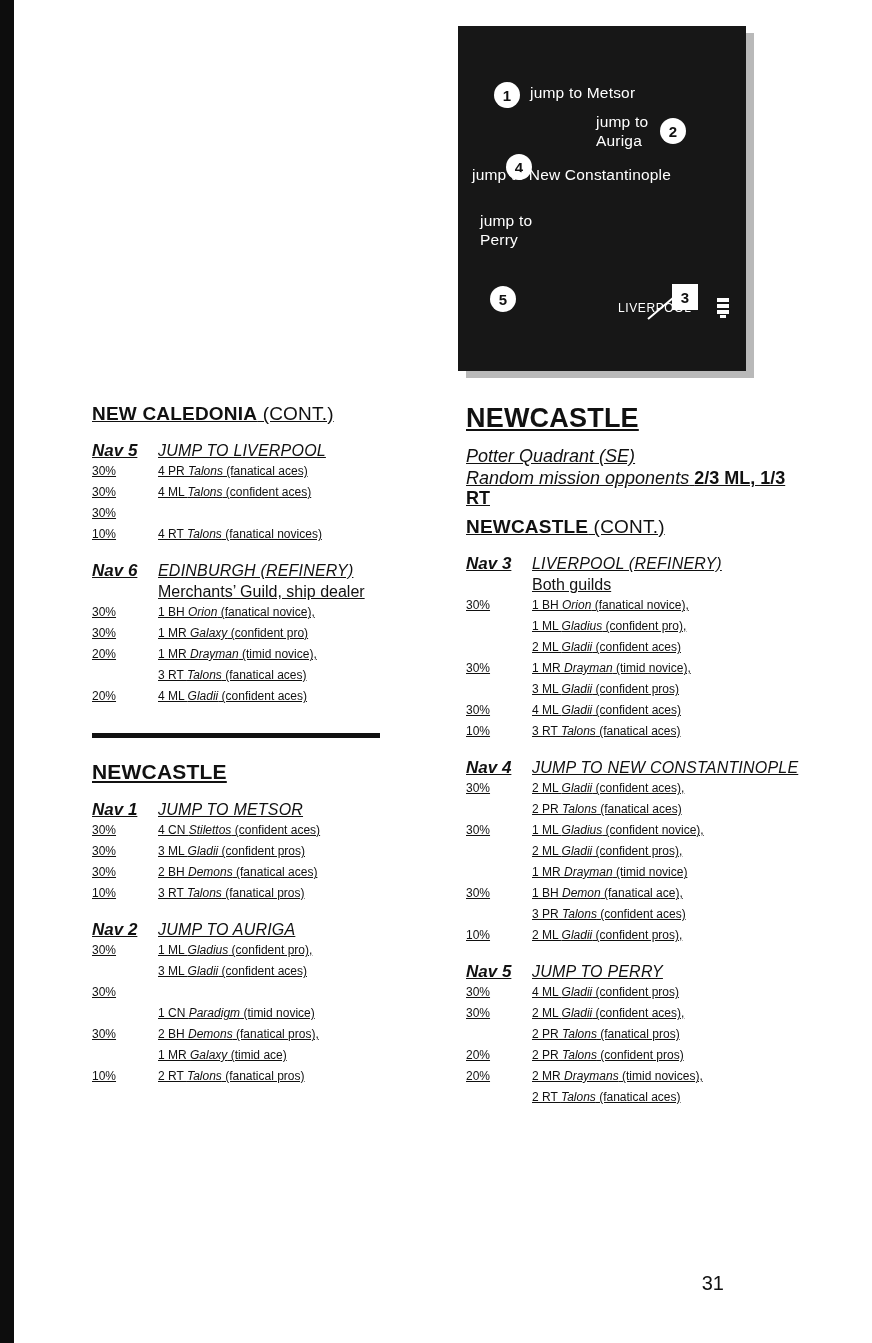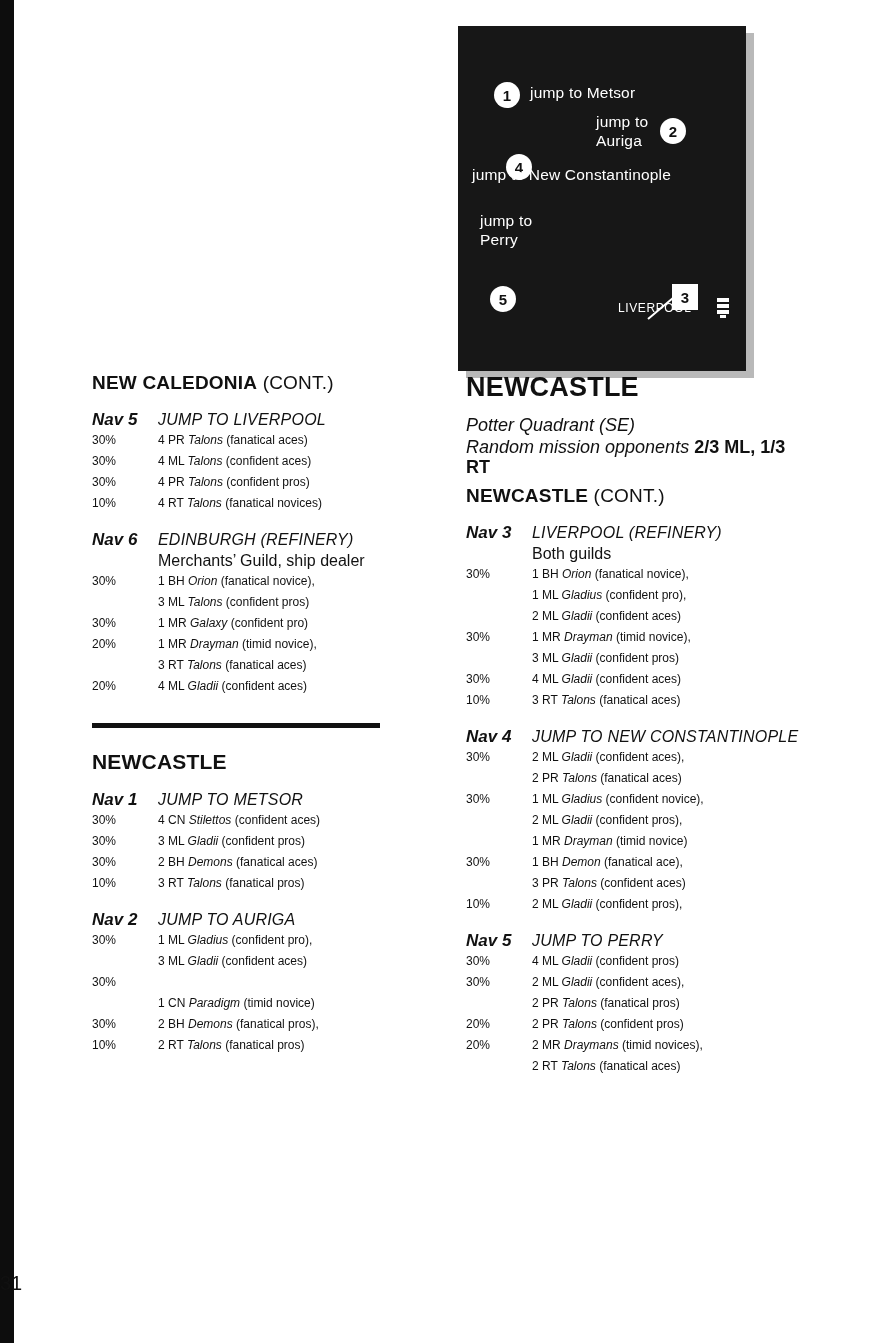--- a/index.html
+++ b/index.html
@@ -51,21 +51,21 @@
     position:absolute;font-size:12px;letter-spacing:.6px;color:#fff;
   }
   .refinery-icon{
     position:absolute;width:14px;height:20px;
   }
   .leadline{
     position:absolute;background:#fff;height:2px;transform-origin:left center;
   }
   
   .col{
-    position:absolute;top:372px;
+    position:absolute;top:403px;text-decoration:underline;
   }
   .colL{left:92px;width:300px;}
   .colR{left:466px;width:340px;}
 
   h2.section{
     font-size:19px;font-weight:bold;margin:0 0 6px 0;letter-spacing:.2px;
   }
   h2.section .light{font-weight:normal;}
   h1.big{
     font-size:27px;font-weight:bold;margin:0 0 12px 0;letter-spacing:.2px;
@@ -90,21 +90,21 @@
   .row{
     display:flex;align-items:baseline;font-size:12px;line-height:21px;
   }
   .pct{width:66px;flex:0 0 66px;}
   .txt{flex:1;}
   .txt i{font-style:italic;}
   .rule{
     height:5px;background:#111;margin:26px 0 22px 0;width:288px;
   }
   .pageno{
-    position:absolute;left:0;top:1272px;width:724px;text-align:left;
+    position:absolute;left:0;top:1272px;width:724px;text-align:right;
     font-size:20px;color:#111;
   }
 </style>
 </head>
 <body>
 
 <div class="page">
 
   <div class="gutter"></div>
 
@@ -150,45 +150,40 @@
         <div class="row">
             <div class="pct">30%</div>
             <div class="txt">4 PR <i>Talons</i> (fanatical aces)</div>
           </div>
         <div class="row">
             <div class="pct">30%</div>
             <div class="txt">4 ML <i>Talons</i> (confident aces)</div>
           </div>
         <div class="row">
             <div class="pct">30%</div>
-            <div class="txt">4 PR <i>Talons</i> (confident pros)</div>
           </div>
         <div class="row">
             <div class="pct">10%</div>
             <div class="txt">4 RT <i>Talons</i> (fanatical novices)</div>
           </div>
       </div>
     </div>
 
     <div class="navblock">
       <div class="navhead">
         <div class="navlabel">Nav 6</div>
         <div class="navtitle">EDINBURGH (REFINERY)</div>
       </div>
       <div class="subnote">Merchants’ Guild, ship dealer</div>
       <div>
         <div class="row">
             <div class="pct">30%</div>
             <div class="txt">1 BH <i>Orion</i> (fanatical novice),</div>
           </div>
         <div class="row">
-            <div class="pct"></div>
-            <div class="txt">3 ML <i>Talons</i> (confident pros)</div>
-          </div>
-        <div class="row">
             <div class="pct">30%</div>
             <div class="txt">1 MR <i>Galaxy</i> (confident pro)</div>
           </div>
         <div class="row">
             <div class="pct">20%</div>
             <div class="txt">1 MR <i>Drayman</i> (timid novice),</div>
           </div>
         <div class="row">
             <div class="pct"></div>
             <div class="txt">3 RT <i>Talons</i> (fanatical aces)</div>
@@ -246,20 +241,24 @@
         <div class="row">
             <div class="pct">30%</div>
           </div>
         <div class="row">
             <div class="pct"></div>
             <div class="txt">1 CN <i>Paradigm</i> (timid novice)</div>
           </div>
         <div class="row">
             <div class="pct">30%</div>
             <div class="txt">2 BH <i>Demons</i> (fanatical pros),</div>
+          </div>
+        <div class="row">
+            <div class="pct"></div>
+            <div class="txt">1 MR <i>Galaxy</i> (timid ace)</div>
           </div>
         <div class="row">
             <div class="pct">10%</div>
             <div class="txt">2 RT <i>Talons</i> (fanatical pros)</div>
           </div>
       </div>
     </div>
 
   </div>
 

